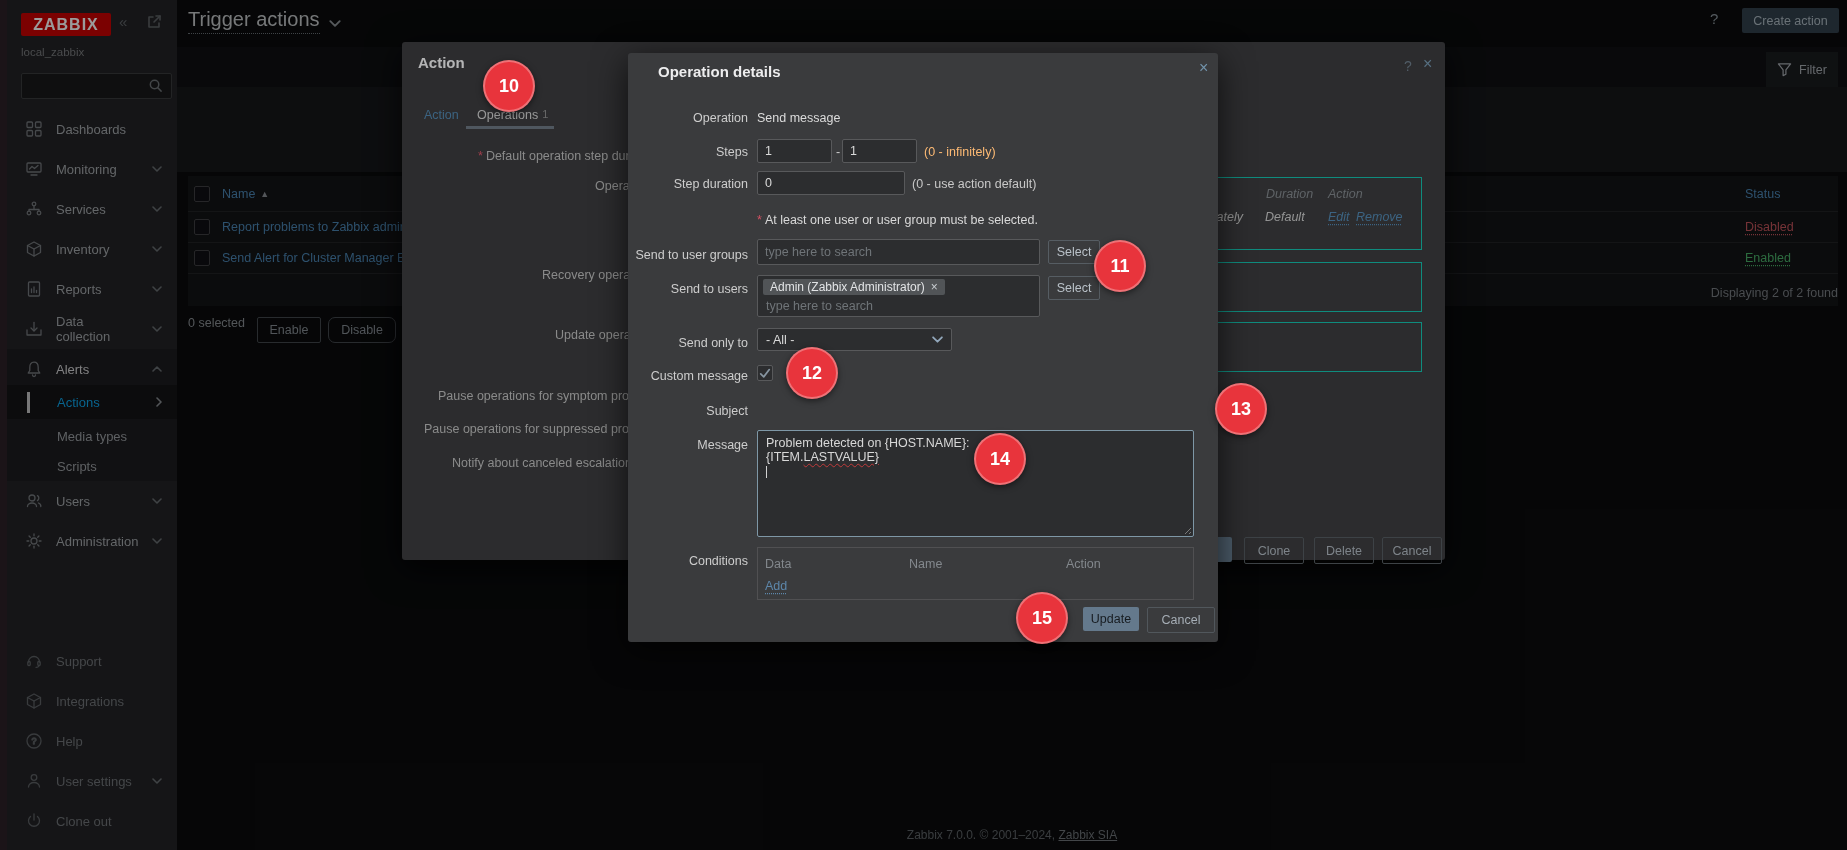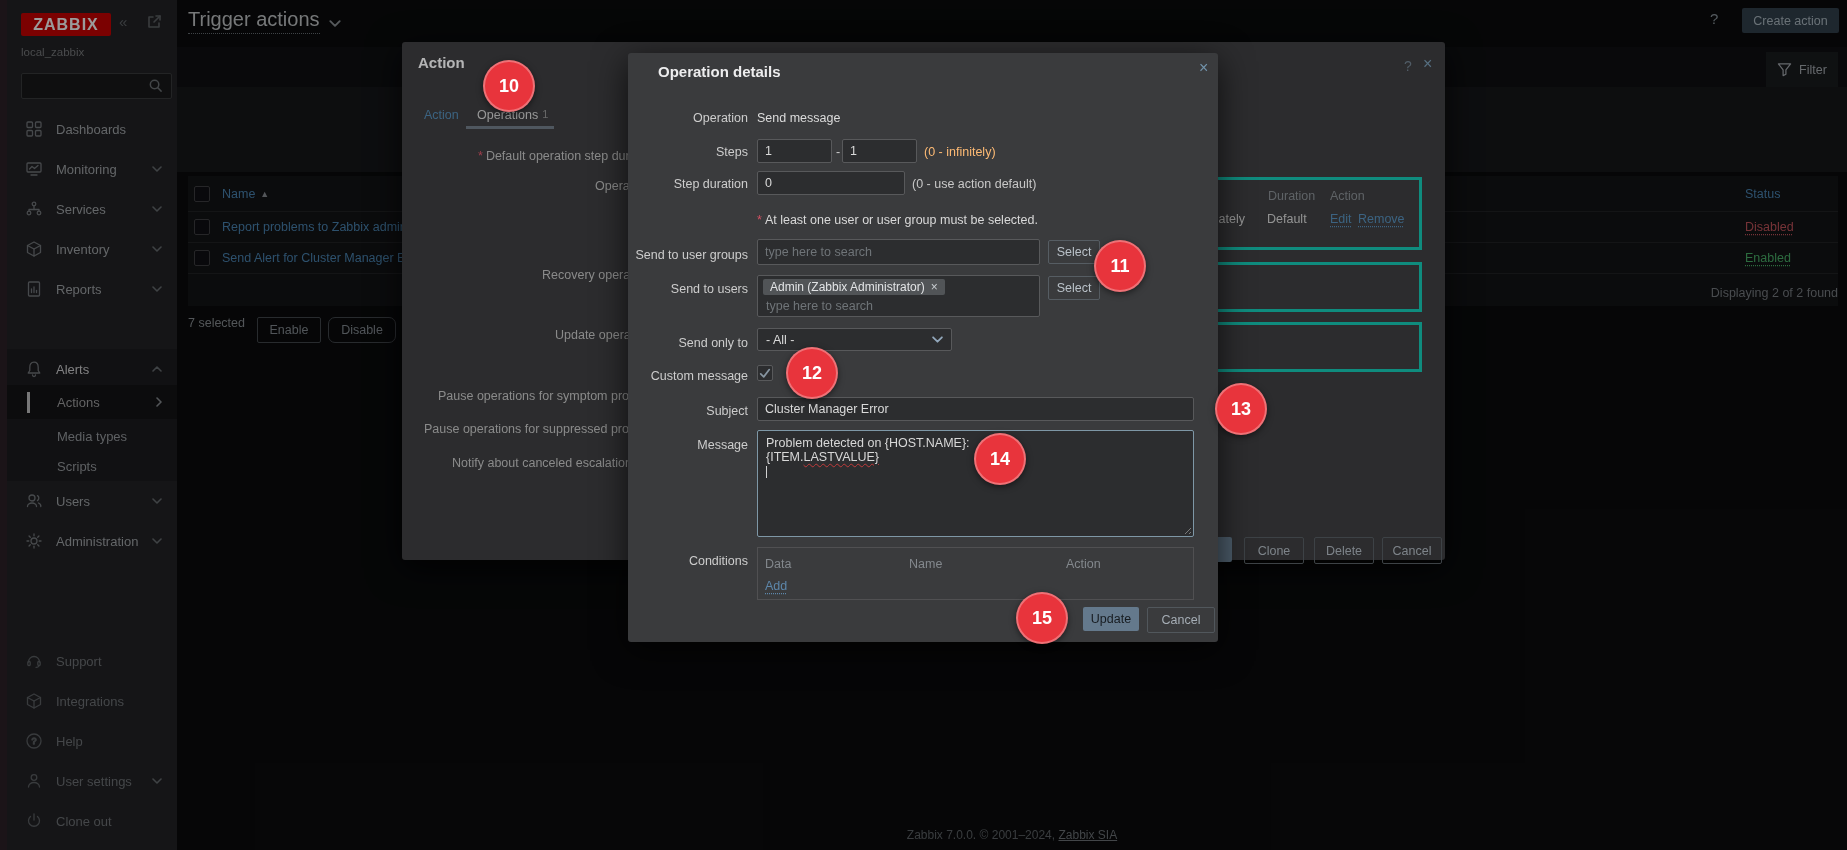--- a/index.html
+++ b/index.html
@@ -96,21 +96,21 @@
   .cond-box{border:1px solid #505052;box-sizing:border-box;}
   .cond-h{color:#83888d;}
   .add-link{color:#5d87ab;text-decoration:underline dotted;text-underline-offset:3px;text-align:right;}
   .btn-upd{background:#64798c;color:#171c21;border-radius:2px;display:flex;align-items:center;justify-content:center;}
   .btn-out{border:1px solid #51575c;border-radius:2px;color:#a5adb5;display:flex;align-items:center;justify-content:center;background:transparent;}
   .ad .flabel2{position:absolute;color:#b6b6b6;white-space:nowrap;}
   .tab-link{color:#4f83ab;}
   .tab-sel{color:#c9c9c9;}
   .tab-badge{color:#8a8a8a;font-size:11px;margin-left:4px;}
   .tab-underline{background:#68737d;height:3px;}
-  .fragment-box{border:3px solid #14b8a6;box-sizing:border-box;}
+  .fragment-box{border:1px solid #14b8a6;box-sizing:border-box;font-style:italic;}
   .ops-h{color:#7d8287;}
   .ops-v{color:#c2c2c2;}
   .lnk-dot{color:#4f83ab;text-decoration:underline dotted;text-underline-offset:3px;}
 
   
   .circle{width:52px;height:52px;border-radius:50%;background:#e8343c;border:2px solid rgba(255,255,255,.3);
     box-sizing:border-box;display:flex;align-items:center;justify-content:center;color:#fff;font-weight:bold;
     font-size:18px;z-index:50;box-shadow:0 2px 6px rgba(0,0,0,.5);}
 </style>
 </head>
@@ -206,39 +206,54 @@
             <line x1="11.5" y1="12.5" x2="11.5" y2="10.5"></line>
           </svg>
         </span>
       <span>Reports</span>
       <span class="chev">
           <svg width="10" height="6" viewBox="0 0 10 6">
             <polyline points="1,1 5,5 9,1"></polyline>
           </svg>
         </span>
     </div>
+    <div class="abs nav-item" style="top:309px;">
+      <span class="ico">
+          <svg width="18" height="18" viewBox="0 0 18 18">
+            <polyline points="2,10 2,15 16,15 16,10"></polyline>
+            <line x1="9" y1="2.5" x2="9" y2="10.5"></line>
+            <polyline points="6,8 9,11 12,8"></polyline>
+          </svg>
+        </span>
+      <span>Data collection</span>
+      <span class="chev">
+          <svg width="10" height="6" viewBox="0 0 10 6">
+            <polyline points="1,1 5,5 9,1"></polyline>
+          </svg>
+        </span>
+    </div>
 
     <div class="abs alerts-block"></div>
     <div class="abs nav-item" style="top:349px;color:#d4d4d6;">
       <span class="ico">
           <svg width="18" height="18" viewBox="0 0 18 18">
             <path d="M9 2.2 C6 2.2 4.8 4.5 4.8 7.5 L4.8 10.5 L3.2 13 L14.8 13 L13.2 10.5 L13.2 7.5 C13.2 4.5 12 2.2 9 2.2 Z"></path>
             <path d="M7.5 15 a1.5 1.5 0 0 0 3 0"></path>
           </svg>
         </span>
       <span>Alerts</span>
       <span class="chev">
           <svg width="10" height="6" viewBox="0 0 10 6">
             <polyline points="1,5 5,1 9,5"></polyline>
           </svg>
         </span>
     </div>
     <div class="abs" style="left:0;top:385px;width:170px;height:34px;background:#141417;"></div>
     <div class="abs active-bar"></div>
-    <div class="abs sub-item" style="top:386px;color:#a3a3a3;">
+    <div class="abs sub-item" style="top:386px;color:#0ea5e9;">
       <span>Actions</span>
       <span class="chev" style="margin-left:auto;margin-right:15px;color:#8a8e92;">
           <svg width="6" height="10" viewBox="0 0 6 10">
             <polyline points="1,1 5,5 1,9"></polyline>
           </svg>
         </span>
     </div>
     <div class="abs sub-item" style="top:420px;">
       <span>Media types</span>
     </div>
@@ -372,21 +387,21 @@
     <span class="cbx"></span>
     <span class="tbl-link">Report problems to Zabbix administrators</span>
     <span class="status st-dis">Disabled</span>
   </div>
   <div class="abs tbl-row tbl-r2">
     <span class="cbx"></span>
     <span class="tbl-link">Send Alert for Cluster Manager Error</span>
     <span class="status st-en">Enabled</span>
   </div>
   <div class="abs displaying">Displaying 2 of 2 found</div>
-  <div class="abs sel-txt">7 selected</div>
+  <div class="abs sel-txt">0 selected</div>
   <div class="abs pg-btn" style="left:257px;top:317px;width:62px;">Enable</div>
   <div class="abs pg-btn" style="left:328px;top:317px;width:66px;border-radius:7px;">Disable</div>
 
   <div class="abs footer-txt">
     <span>Zabbix 7.0.0. © 2001–2024, </span><span class="footer-link">Zabbix SIA</span>
   </div>
 
   <div class="abs ovl1"></div>
 
   <div class="abs dlg ad">
@@ -474,21 +489,20 @@
     </div>
 
     <div class="abs flabel" style="top:316px;">Custom message</div>
     <div class="abs chkbox" style="left:129px;top:312px;">
       <svg width="12" height="12" viewBox="0 0 14 14">
           <polyline points="2,8 5.5,11.5 12,3" fill="none" stroke="#8795a1" stroke-width="2" stroke-linecap="round" stroke-linejoin="round"></polyline>
         </svg>
     </div>
 
     <div class="abs flabel" style="top:351px;">Subject</div>
-    <div class="abs inp" style="left:129px;top:344px;width:437px;height:24px;">Cluster Manager Error</div>
 
     <div class="abs flabel" style="top:385px;">Message</div>
     <div class="abs ta" style="left:129px;top:377px;width:437px;height:107px;">
       <div>Problem detected on {HOST.NAME}:</div>
       <div><span>{ITEM.</span><span class="wavy">LASTVALUE}</span></div>
       <div><span class="caret"></span></div>
       <div class="resizer"></div>
     </div>
 
     <div class="abs flabel" style="top:501px;">Conditions</div>

